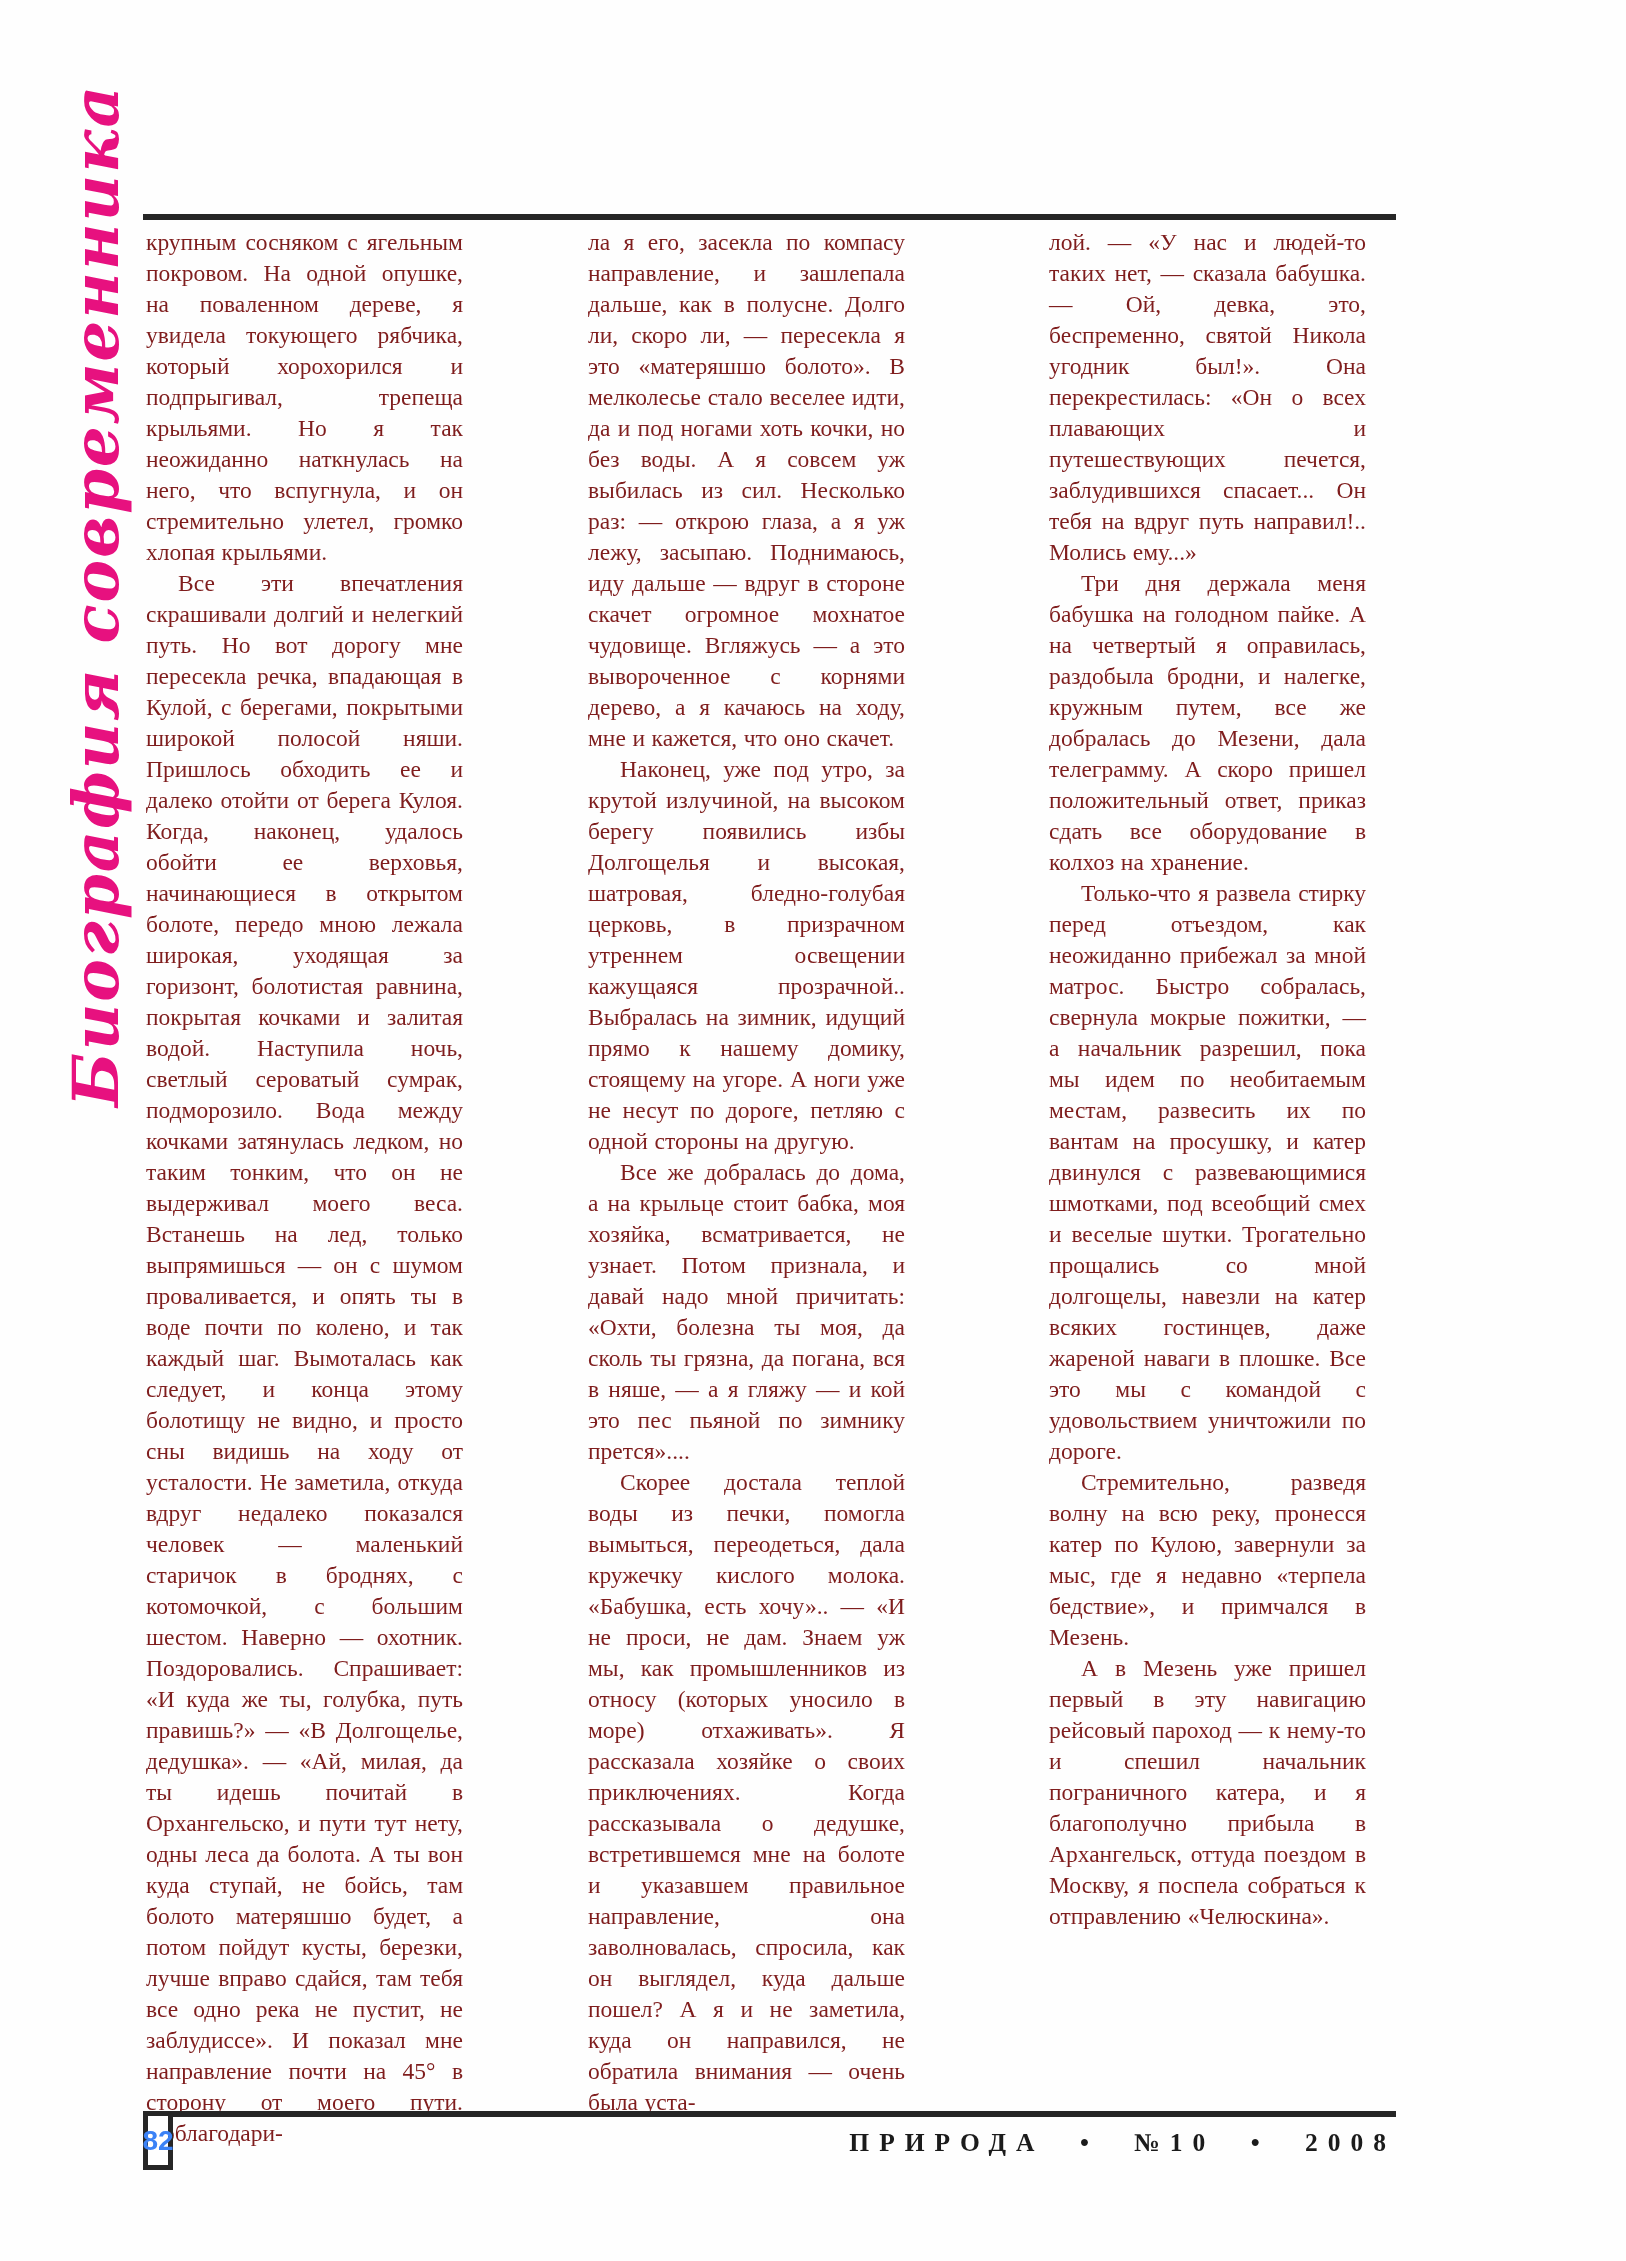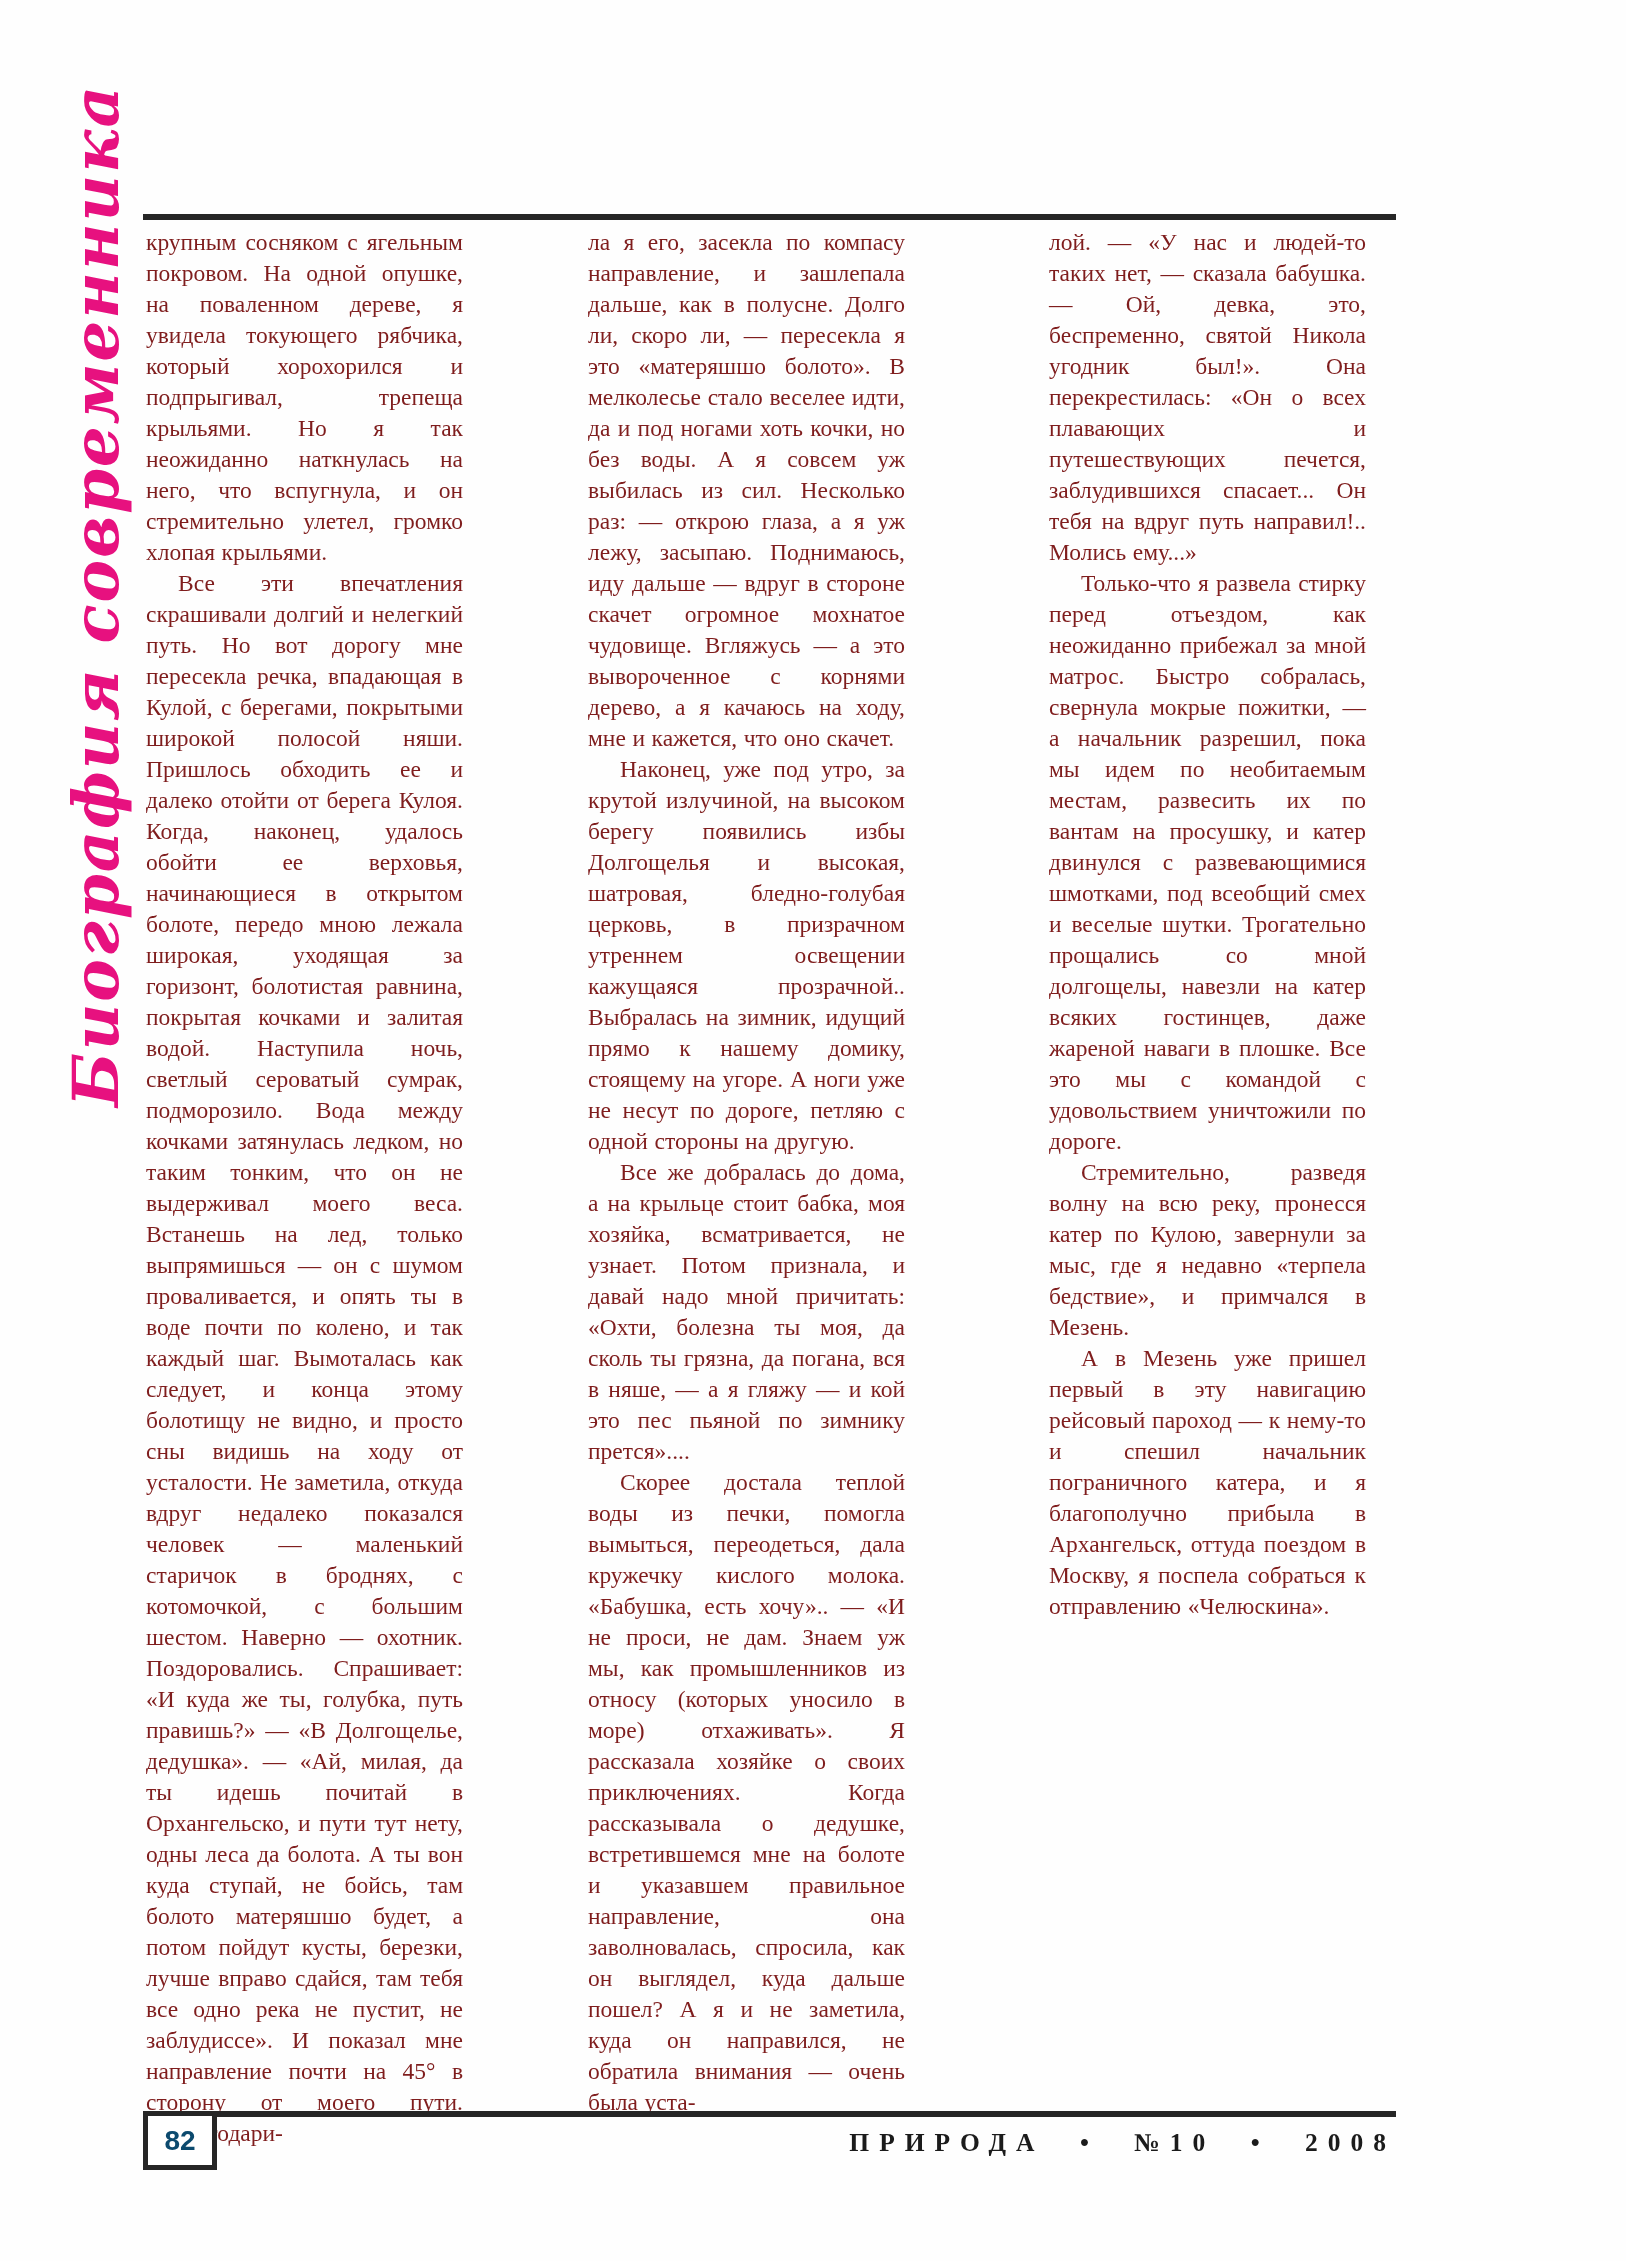--- a/index.html
+++ b/index.html
@@ -35,25 +35,25 @@
   .para.indent{text-indent:32px;}
   .end-marker{
     display:inline-block;width:22px;height:22px;
     margin-left:8px;
     transform:translateY(1.3px);
   }
   .footer-rule{
     position:absolute;left:143px;top:2111px;width:1253px;height:6px;background:#262626;
   }
   .page-number-box{
-    position:absolute;left:143px;top:2111px;width:74px;height:59px;
+    position:absolute;left:143px;top:2111px;width:30px;height:59px;
     box-sizing:border-box;border:5.4px solid #262626;background:#ffffff;
     display:flex;align-items:center;justify-content:center;
     font-family:"Liberation Sans","DejaVu Sans",sans-serif;
-    font-weight:bold;font-size:28px;color:#0c4a6e;
+    font-weight:bold;font-size:28px;color:#3b82f6;
   }
   .footer-text{
     position:absolute;top:2128px;right:230px;
     font-family:Liberation Serif, serif;
     font-weight:bold;font-size:25.5px;color:#1b1b1b;
     letter-spacing:10px;word-spacing:19px;
     white-space:nowrap;
   }
 </style>
 </head>
@@ -70,20 +70,21 @@
       <p class="para indent">Все эти впечатления скрашивали долгий и нелегкий путь. Но вот дорогу мне пересекла речка, впадающая в Кулой, с берегами, покрытыми широкой полосой няши. Пришлось обходить ее и далеко отойти от берега Кулоя. Когда, наконец, удалось обойти ее верховья, начинающиеся в открытом болоте, передо мною лежала широкая, уходящая за горизонт, болотистая равнина, покрытая кочками и залитая водой. Наступила ночь, светлый сероватый сумрак, подморозило. Вода между кочками затянулась ледком, но таким тонким, что он не выдерживал моего веса. Встанешь на лед, только выпрямишься — он с шумом проваливается, и опять ты в воде почти по колено, и так каждый шаг. Вымоталась как следует, и конца этому болотищу не видно, и просто сны видишь на ходу от усталости. Не заметила, откуда вдруг недалеко показался человек — маленький старичок в броднях, с котомочкой, с большим шестом. Наверно — охотник. Поздоровались. Спрашивает: «И куда же ты, голубка, путь правишь?» — «В Долгощелье, дедушка». — «Ай, милая, да ты идешь почитай в Орхангельско, и пути тут нету, одны леса да болота. А ты вон куда ступай, не бойсь, там болото матеряшшо будет, а потом пойдут кусты, березки, лучше вправо сдайся, там тебя все одно река не пустит, не заблудиссе». И показал мне направление почти на 45° в сторону от моего пути. Поблагодари-</p>
     </div>
   <div class="col col-1">
       <p class="para">ла я его, засекла по компасу направление, и зашлепала дальше, как в полусне. Долго ли, скоро ли, — пересекла я это «матеряшшо болото». В мелколесье стало веселее идти, да и под ногами хоть кочки, но без воды. А я совсем уж выбилась из сил. Несколько раз: — открою глаза, а я уж лежу, засыпаю. Поднимаюсь, иду дальше — вдруг в стороне скачет огромное мохнатое чудовище. Вгляжусь — а это вывороченное с корнями дерево, а я качаюсь на ходу, мне и кажется, что оно скачет.</p>
       <p class="para indent">Наконец, уже под утро, за крутой излучиной, на высоком берегу появились избы Долгощелья и высокая, шатровая, бледно-голубая церковь, в призрачном утреннем освещении кажущаяся прозрачной.. Выбралась на зимник, идущий прямо к нашему домику, стоящему на угоре. А ноги уже не несут по дороге, петляю с одной стороны на другую.</p>
       <p class="para indent">Все же добралась до дома, а на крыльце стоит бабка, моя хозяйка, всматривается, не узнает. Потом признала, и давай надо мной причитать: «Охти, болезна ты моя, да сколь ты грязна, да погана, вся в няше, — а я гляжу — и кой это пес пьяной по зимнику прется»....</p>
       <p class="para indent">Скорее достала теплой воды из печки, помогла вымыться, переодеться, дала кружечку кислого молока. «Бабушка, есть хочу».. — «И не проси, не дам. Знаем уж мы, как промышленников из относу (которых уносило в море) отхаживать». Я рассказала хозяйке о своих приключениях. Когда рассказывала о дедушке, встретившемся мне на болоте и указавшем правильное направление, она заволновалась, спросила, как он выглядел, куда дальше пошел? А я и не заметила, куда он направился, не обратила внимания — очень была уста-</p>
     </div>
   <div class="col col-2">
       <p class="para">лой. — «У нас и людей-то таких нет, — сказала бабушка. — Ой, девка, это, беспременно, святой Никола угодник был!». Она перекрестилась: «Он о всех плавающих и путешествующих печется, заблудившихся спасает... Он тебя на вдруг путь направил!.. Молись ему...»</p>
+      <p class="para indent">Три дня держала меня бабушка на голодном пайке. А на четвертый я оправилась, раздобыла бродни, и налегке, кружным путем, все же добралась до Мезени, дала телеграмму. А скоро пришел положительный ответ, приказ сдать все оборудование в колхоз на хранение.</p>
       <p class="para indent">Только-что я развела стирку перед отъездом, как неожиданно прибежал за мной матрос. Быстро собралась, свернула мокрые пожитки, — а начальник разрешил, пока мы идем по необитаемым местам, развесить их по вантам на просушку, и катер двинулся с развевающимися шмотками, под всеобщий смех и веселые шутки. Трогательно прощались со мной долгощелы, навезли на катер всяких гостинцев, даже жареной наваги в плошке. Все это мы с командой с удовольствием уничтожили по дороге.</p>
       <p class="para indent">Стремительно, разведя волну на всю реку, пронесся катер по Кулою, завернули за мыс, где я недавно «терпела бедствие», и примчался в Мезень.</p>
       <p class="para indent">А в Мезень уже пришел первый в эту навигацию рейсовый пароход — к нему-то и спешил начальник пограничного катера, и я благополучно прибыла в Архангельск, оттуда поездом в Москву, я поспела собраться к отправлению «Челюскина».</p>
     </div>
 
   <div class="footer-rule"></div>
 
   <div class="page-number-box">
     <span>82</span>
   </div>

